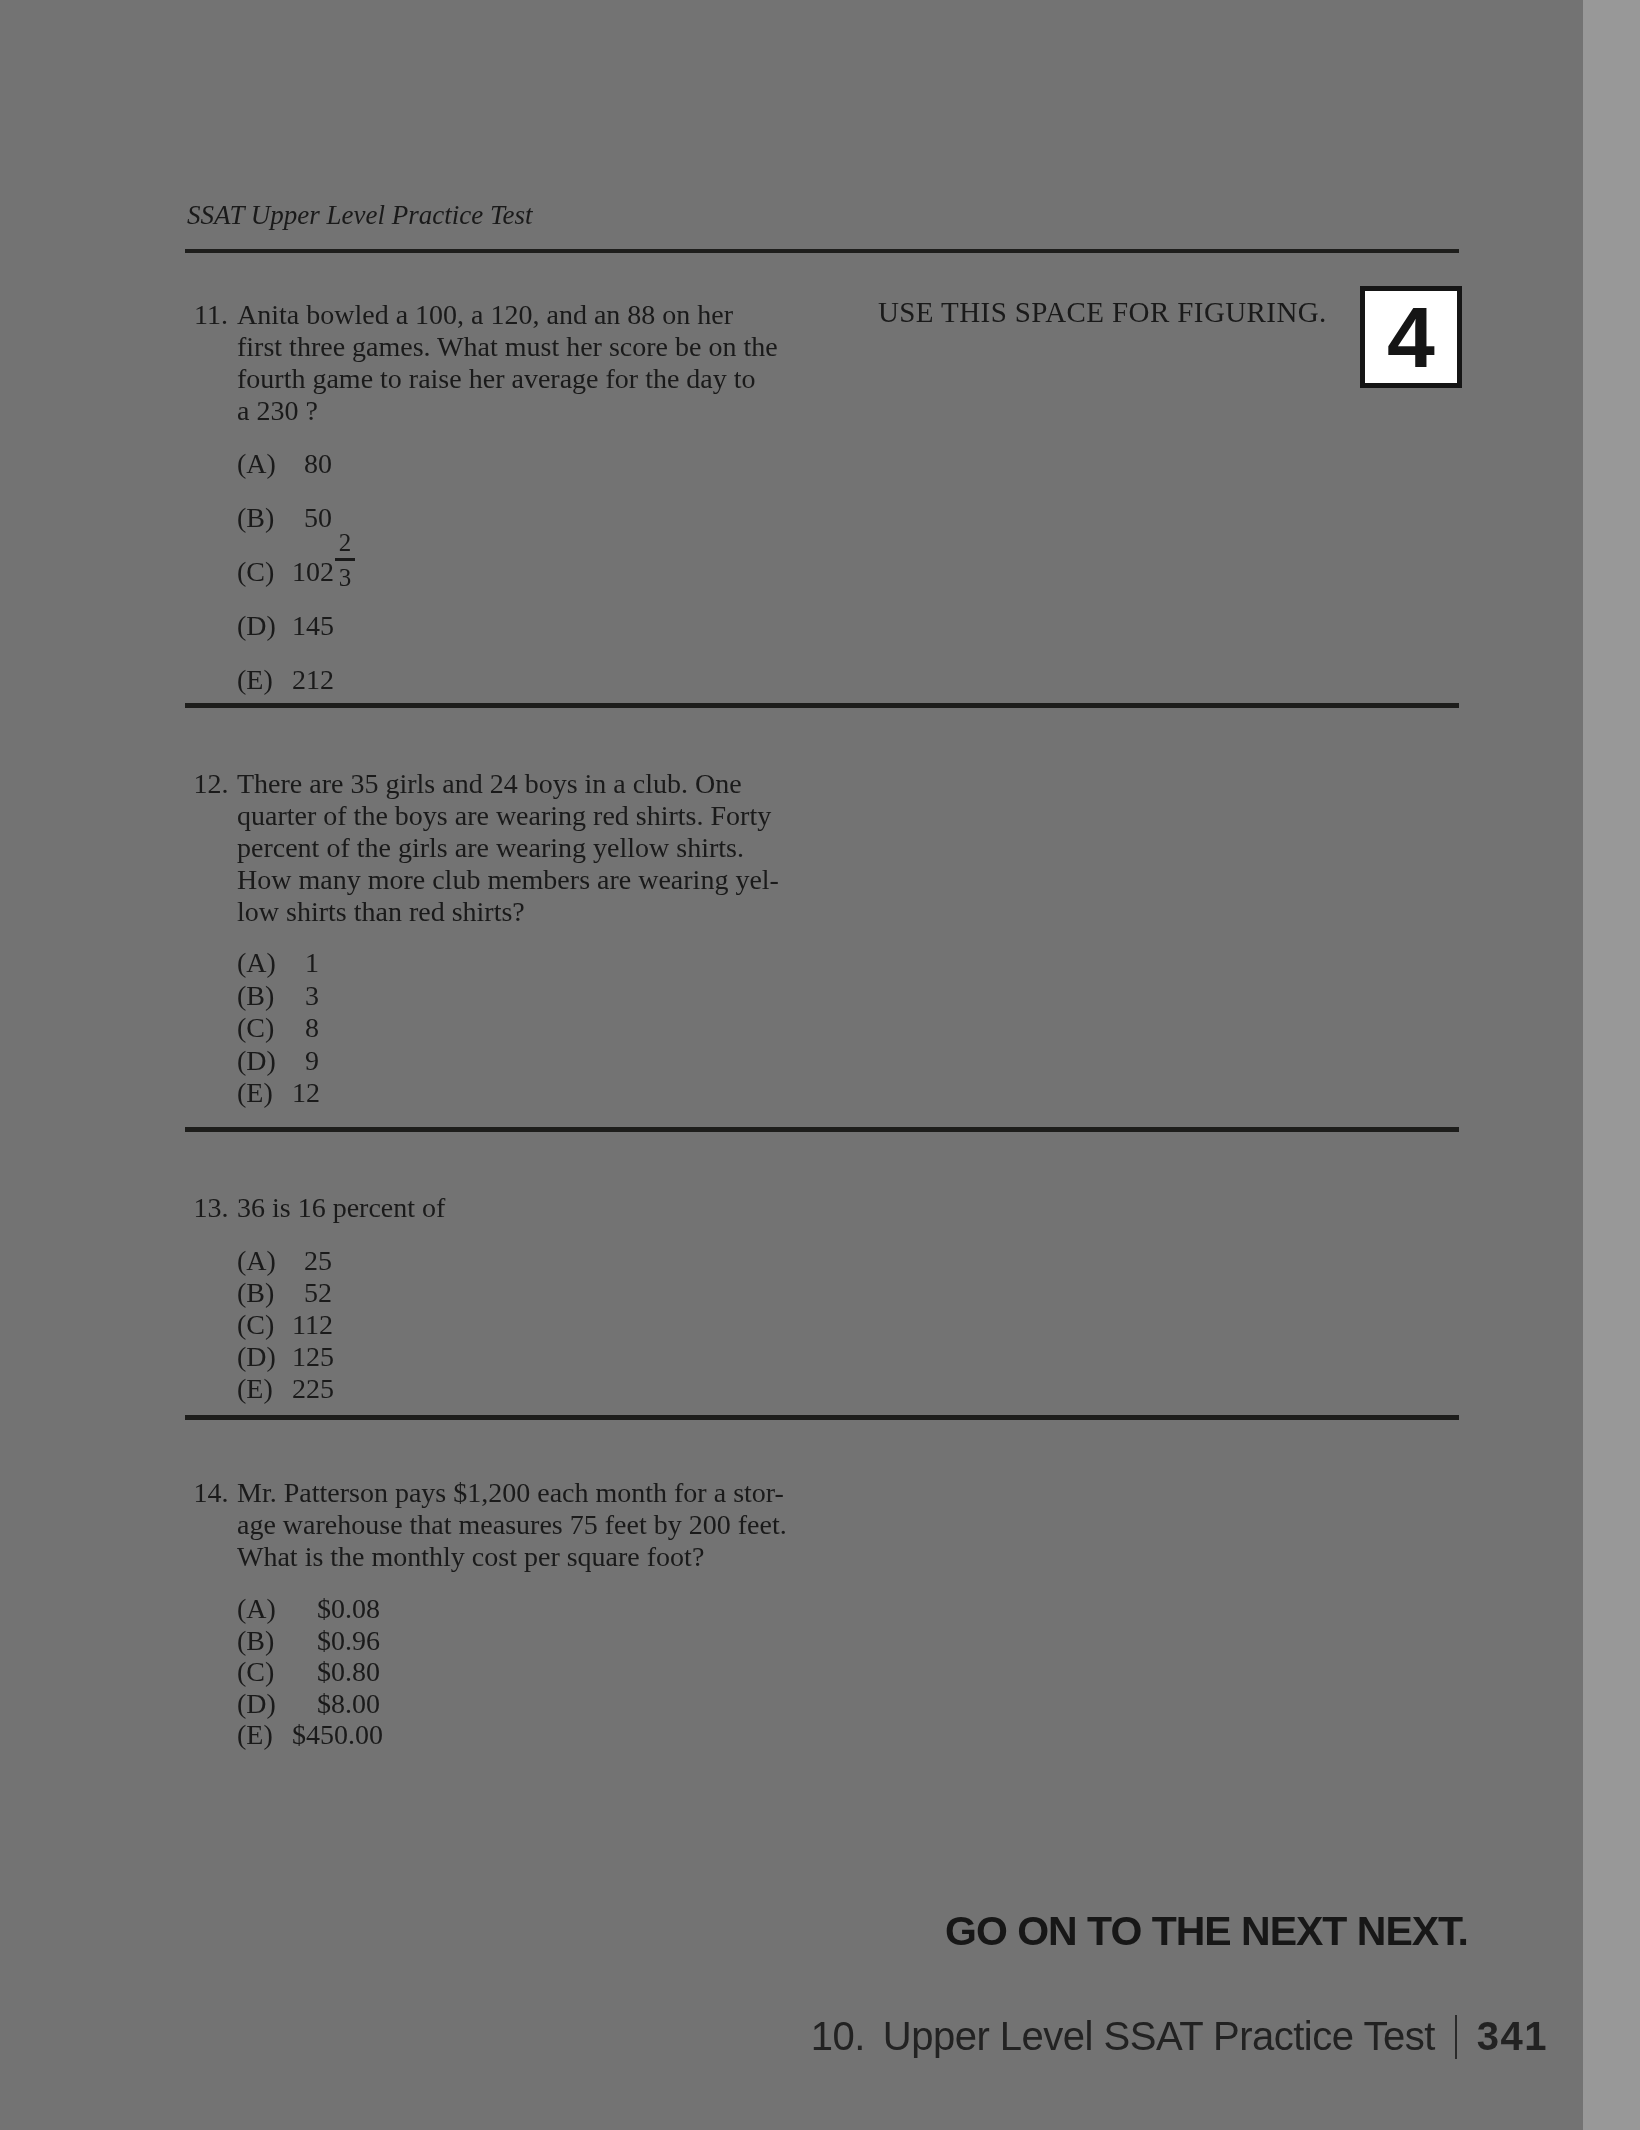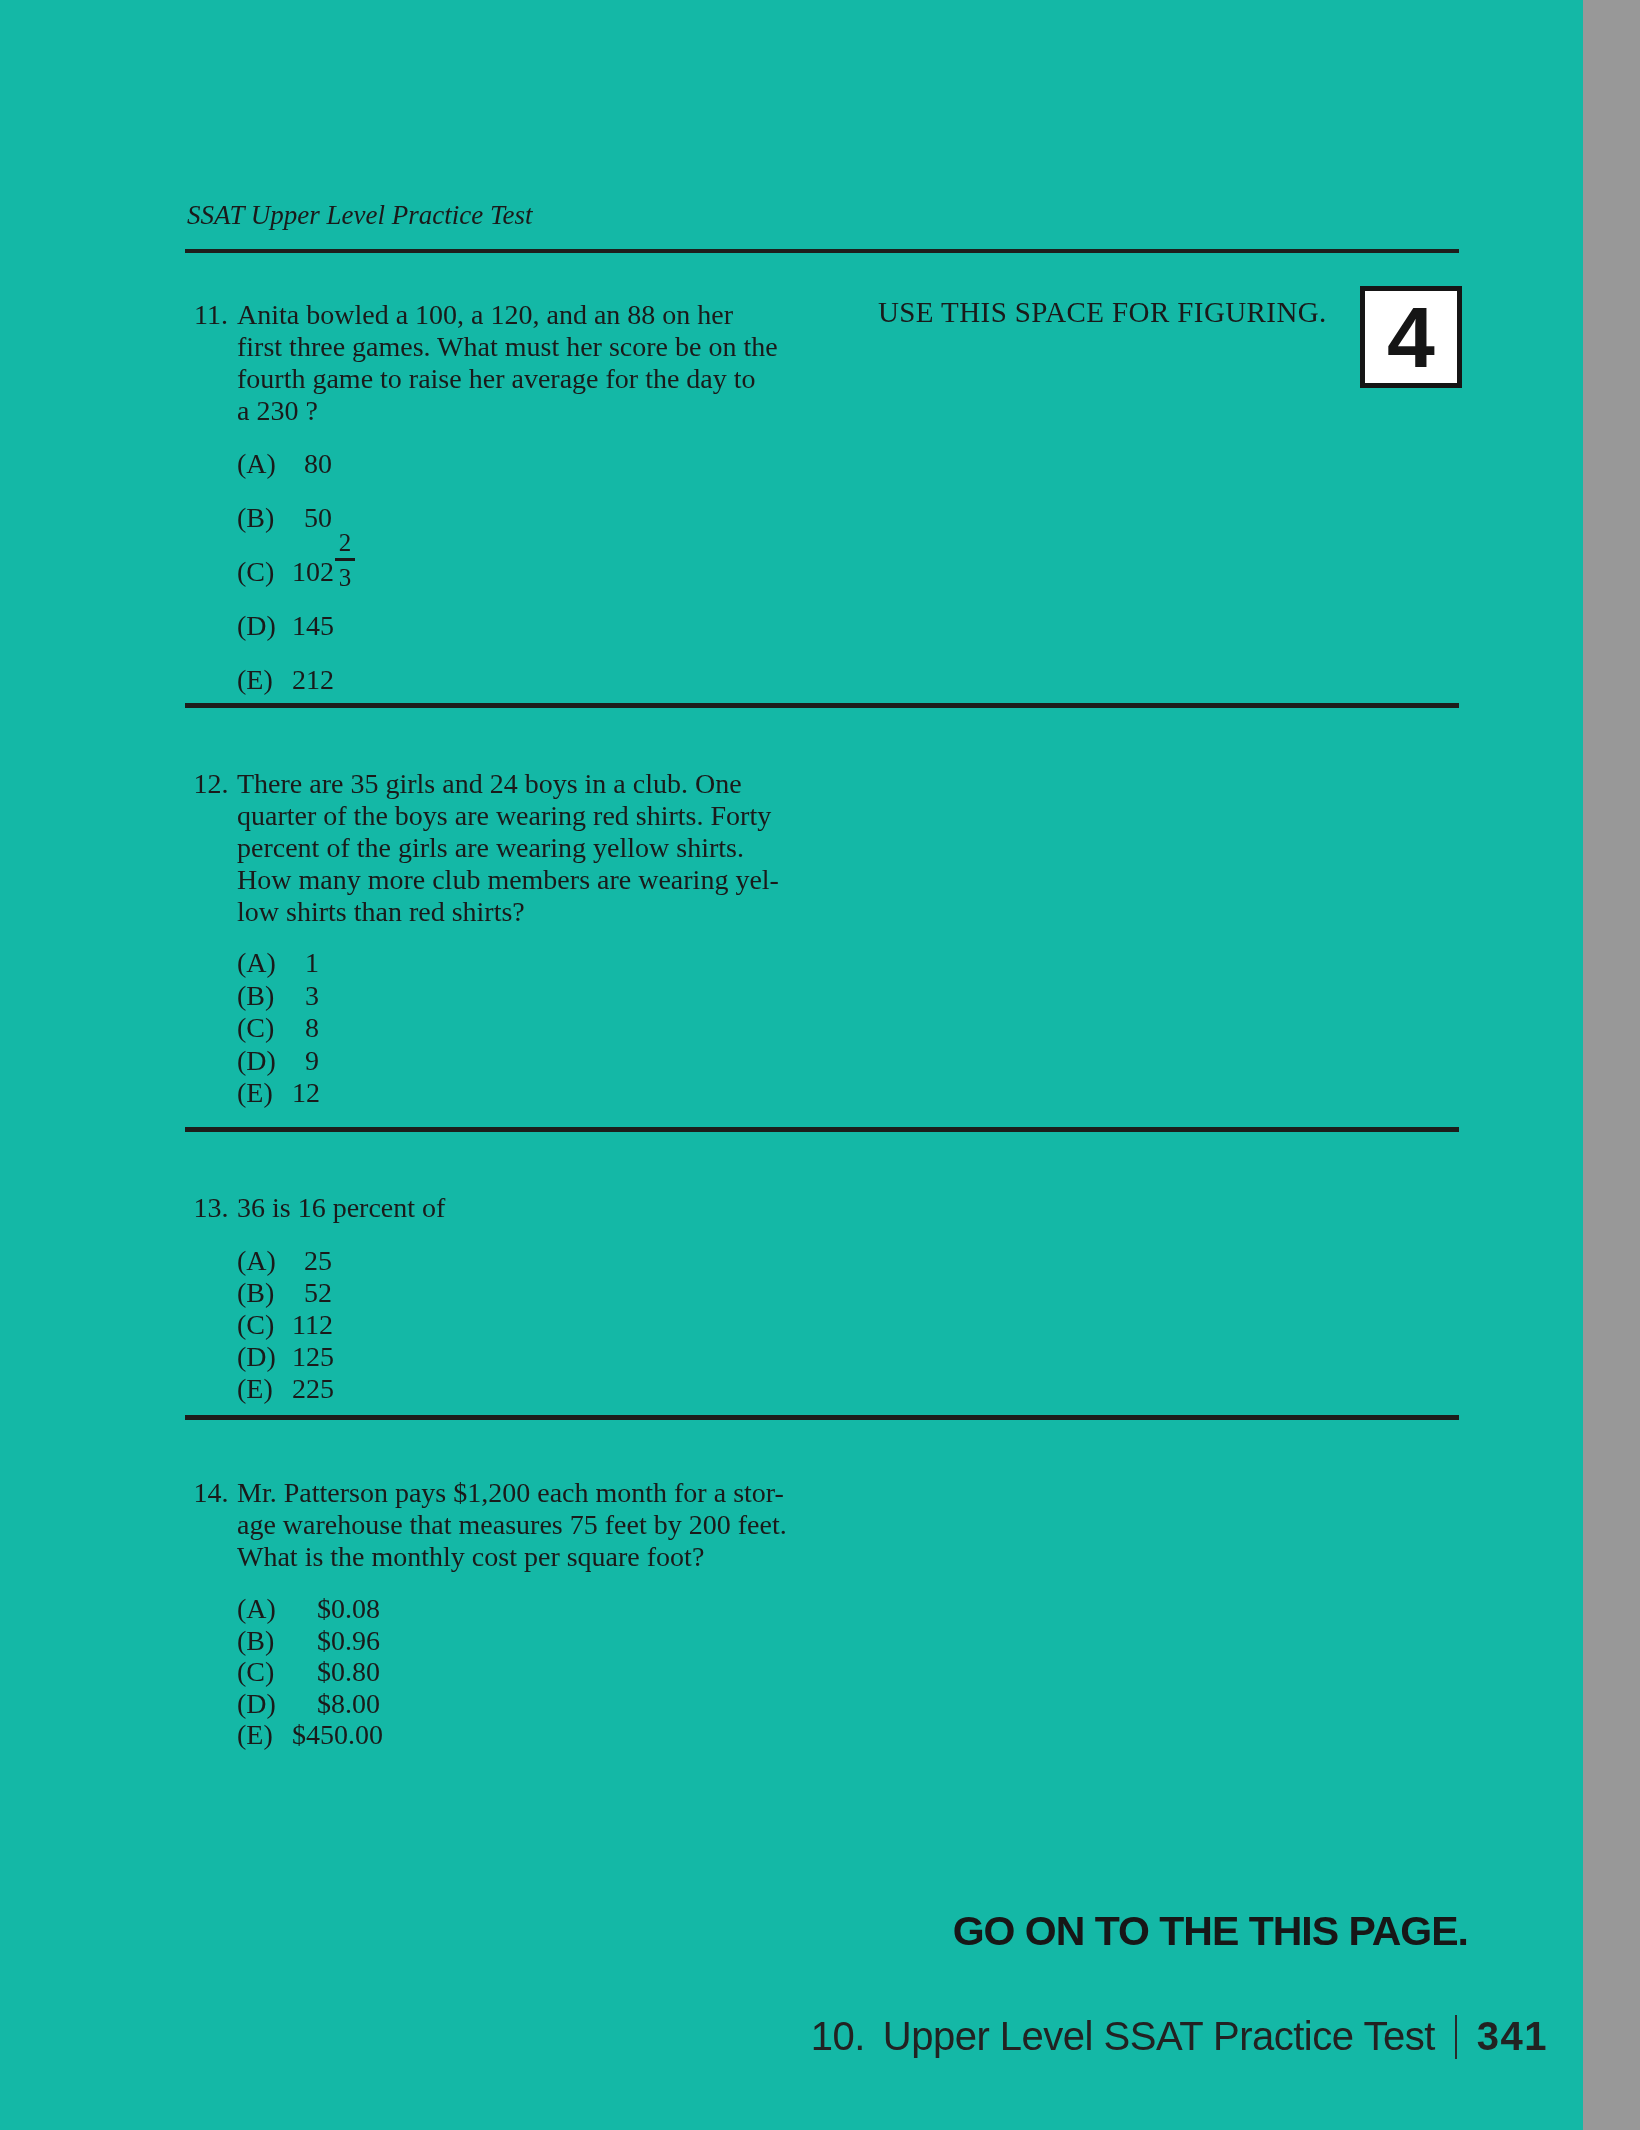--- a/index.html
+++ b/index.html
@@ -1,16 +1,16 @@
 <!DOCTYPE html>
 <html><head>
 <meta charset="utf-8">
 <style>
   html,body{margin:0;padding:0;background:#fff;}
-  .page{position:relative;width:1640px;height:2130px;background:#14b8a6;overflow:hidden;
+  .page{position:relative;width:1640px;height:2130px;background:#737373;overflow:hidden;
         font-family:"Liberation Serif",serif;color:#1a1a1a;}
   .gutter{position:absolute;top:0;right:0;width:57px;height:2130px;background:#989898;}
 
   .running-head{position:absolute;left:187px;top:200px;font-style:italic;font-size:27px;
                 white-space:nowrap;}
   .head-rule{position:absolute;left:185px;top:249px;width:1274px;height:4px;background:#1e1e1c;}
 
   .figuring{position:absolute;left:878px;top:296px;font-size:29px;letter-spacing:0.4px;white-space:nowrap;}
 
   .badge{position:absolute;left:1360px;top:286px;width:102px;height:102px;border:5px solid #151515;
@@ -201,21 +201,21 @@
         <span class="letter">(D)</span>
         <span class="val">$8.00</span>
       </div>
       <div class="opt">
         <span class="letter">(E)</span>
         <span class="val">$450.00</span>
       </div>
     </div>
   </div>
 
-  <div class="go-on">GO ON TO THE THIS PAGE.</div>
+  <div class="go-on">GO ON TO THE NEXT NEXT.</div>
 
   <div class="footer">
     <span class="chapter">10.</span>
     <span class="title">Upper Level SSAT Practice Test</span>
     <span class="sep"></span>
     <span class="page-num">341</span>
   </div>
 
 </div>
 

